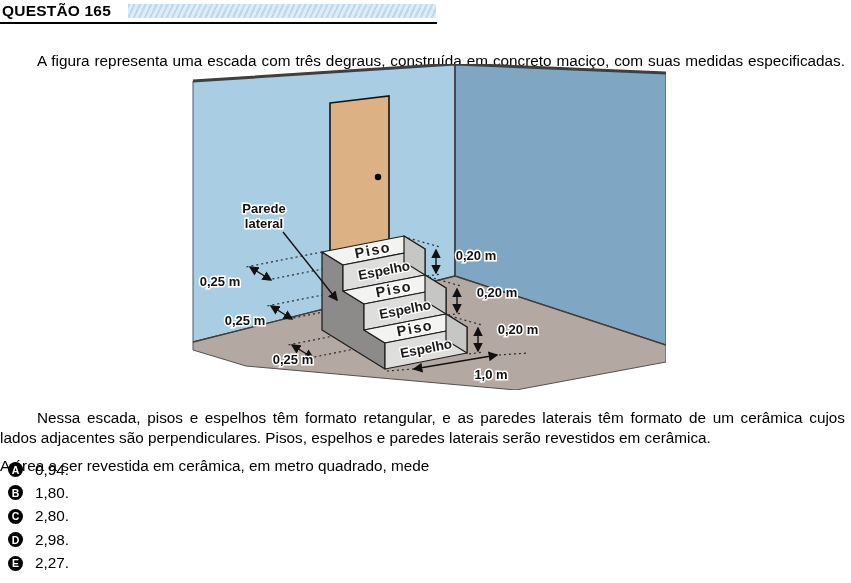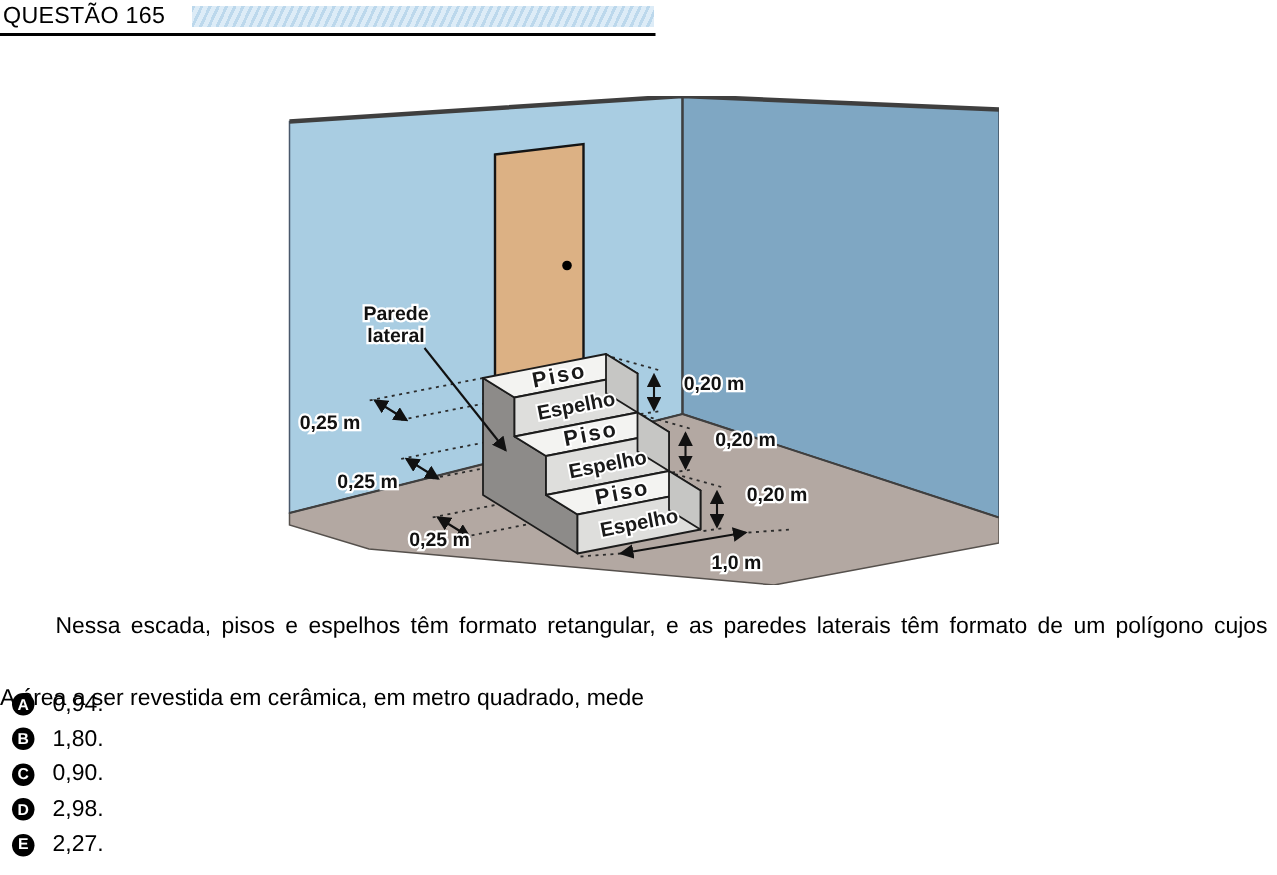--- a/index.html
+++ b/index.html
@@ -5,21 +5,21 @@
   html,body { margin:0; padding:0; background:#fff; }
   #page {
     position:relative; width:851px; height:583px; background:#ffffff;
     font-family:"Liberation Sans", sans-serif; color:#000; overflow:hidden;
   }
   
   .q-header { position:absolute; top:2px; left:0; width:437px; height:20px;
               border-bottom:2.5px solid #000; }
   .q-hatch  { position:absolute; left:128px; top:2px; width:308px; height:14px;
               background:repeating-linear-gradient(115deg,#bcd8ec 0px,#bcd8ec 2px,#ddecf7 2px,#ddecf7 5px); }
-  .q-title  { position:absolute; left:2px; top:0px; font-size:15.5px; font-weight:normal;
+  .q-title  { position:absolute; left:2px; top:0px; font-size:15.5px; font-weight:bold;
               letter-spacing:0.2px; background:#fff; padding-right:6px; }
   
   .para { position:absolute; left:0; width:845px; font-size:15.3px; line-height:19.5px; }
   .intro { top:36px; text-indent:37px; text-align:justify; text-align-last:justify; }
   .bodyl1 { top:393px; text-indent:37px; text-align:justify; text-align-last:justify; }
   .bodyl2 { top:412.5px; }
   .question { top:441px; }
   
   .figure { position:absolute; top:64px; left:186px; width:480px; height:326px; }
   
@@ -41,20 +41,21 @@
 </head>
 <body>
 
 <div id="page">
 
   <div class="q-header">
     <div class="q-hatch"></div>
     <span class="q-title">QUESTÃO 165</span>
   </div>
 
+  <p class="para intro">A figura representa uma escada com três degraus, construída em concreto maciço, com suas medidas especificadas.</p>
 
   <div class="figure">
     <svg width="480" height="326" viewBox="0 0 480 326">
       <defs>
         <marker id="ah" viewBox="0 0 10 10" refX="8.5" refY="5" markerWidth="7" markerHeight="7" orient="auto-start-reverse">
           <path d="M0,0 L10,5 L0,10 z" fill="#111"></path>
         </marker>
       </defs>
 
       <polygon points="7,17 269,0 269,212 7,278" stroke="#49586b" stroke-width="1" fill="#a9cde2"></polygon>
@@ -122,35 +123,36 @@
 
       <text class="face-label" x="187" y="191" text-anchor="middle" font-size="14.5" letter-spacing="1.5" transform="rotate(-11 187 187)">Piso</text>
       <text class="face-label" x="208" y="230" text-anchor="middle" font-size="14.5" letter-spacing="1.5" transform="rotate(-11 208 226)">Piso</text>
       <text class="face-label" x="229" y="269" text-anchor="middle" font-size="14.5" letter-spacing="1.5" transform="rotate(-11 229 265)">Piso</text>
       <text class="face-label" x="198" y="211" text-anchor="middle" font-size="13.5" transform="rotate(-11 198 206)">Espelho</text>
       <text class="face-label" x="219" y="250" text-anchor="middle" font-size="13.5" transform="rotate(-11 219 245)">Espelho</text>
       <text class="face-label" x="240" y="289" text-anchor="middle" font-size="13.5" transform="rotate(-11 240 284)">Espelho</text>
     </svg>
   </div>
 
-  <p class="para bodyl1">Nessa escada, pisos e espelhos têm formato retangular, e as paredes laterais têm formato de um polígono cujos</p>
+  <p class="para bodyl1">Nessa escada, pisos e espelhos têm formato retangular, e as paredes laterais têm formato de um cerâmica cujos</p>
+  <p class="para bodyl2">lados adjacentes são perpendiculares. Pisos, espelhos e paredes laterais serão revestidos em cerâmica.</p>
   <p class="para question">A área a ser revestida em cerâmica, em metro quadrado, mede</p>
 
   <div class="options">
     <div class="opt-row">
       <span class="opt-letter">A</span>
       <span class="opt-value">0,94.</span>
     </div>
     <div class="opt-row">
       <span class="opt-letter">B</span>
       <span class="opt-value">1,80.</span>
     </div>
     <div class="opt-row">
       <span class="opt-letter">C</span>
-      <span class="opt-value">0,90.</span>
+      <span class="opt-value">2,80.</span>
     </div>
     <div class="opt-row">
       <span class="opt-letter">D</span>
       <span class="opt-value">2,98.</span>
     </div>
     <div class="opt-row">
       <span class="opt-letter">E</span>
       <span class="opt-value">2,27.</span>
     </div>
   </div>

